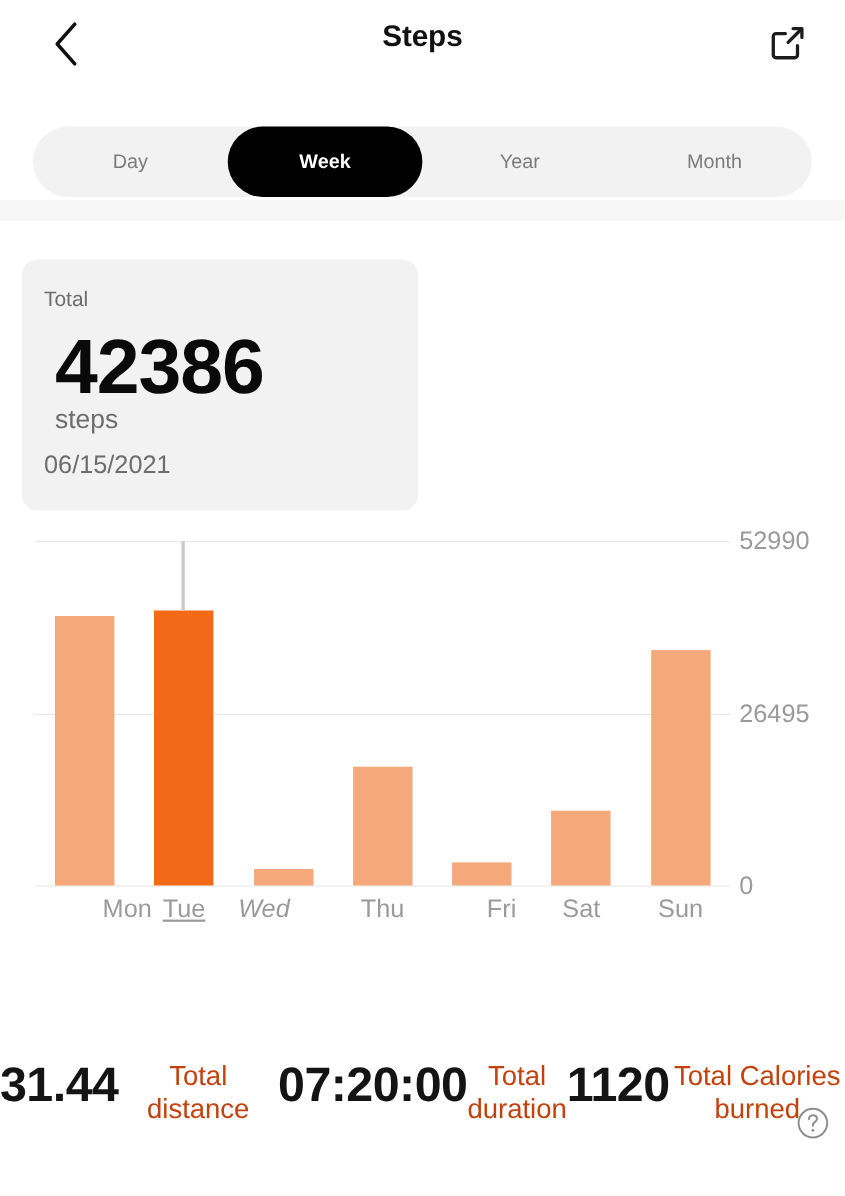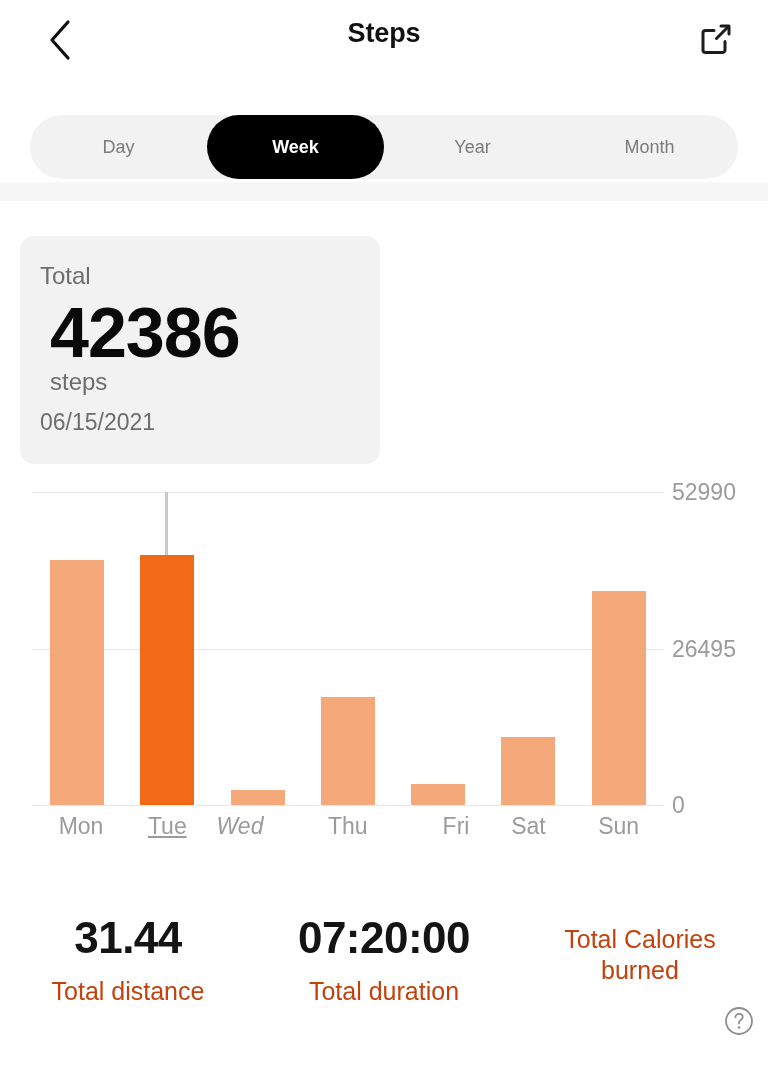--- a/index.html
+++ b/index.html
@@ -101,21 +101,21 @@
   .total-card {
     position: absolute;
     left: 20px; top: 236px;
     width: 360px; height: 228px;
     background: #f2f2f2;
     border-radius: 14px;
   }
   .total-label {
     position: absolute;
     left: 20px; top: 26px;
-    font-size: 24px;
+    font-size: 19px;
     color: #6d6d6d;
   }
   .total-value-row {
     position: absolute;
     left: 18px; top: 62px;
     display: flex;
     align-items: baseline;
     flex-direction: column;
   }
   .total-value {
@@ -204,21 +204,21 @@
   
   .stats {
     position: absolute;
     left: 0; top: 912px;
     width: 768px; height: 150px;
     display: flex;
   }
   .stat {
     flex: 1 1 0;
     display: flex;
-    flex-direction: column;
+    flex-direction: row;
     align-items: center;
   }
   .stat-value {
     font-size: 44px;
     font-weight: bold;
     color: #141414;
     letter-spacing: -0.5px;
     line-height: 1.18;
   }
   .stat-label {
@@ -315,40 +315,41 @@
             <div class="bar" style="height: 213.825px;"></div>
           </div>
         </div>
     </div>
     <div id="yticks">
         <div class="ytick" style="top: 12px;">52990</div>
         <div class="ytick" style="top: 168.5px;">26495</div>
         <div class="ytick" style="top: 325px;">0</div>
       </div>
     <div class="xlabels" id="xlabels">
-        <div class="xlabel" style="left: 4px;">Mon</div>
+        <div class="xlabel" style="left: 16px; text-align: right;">Mon</div>
         <div class="xlabel" style="left: 90.2857px; text-decoration: underline;">Tue</div>
         <div class="xlabel" style="left: 163px; font-style: italic;">Wed</div>
         <div class="xlabel" style="left: 270.857px;">Thu</div>
         <div class="xlabel" style="left: 379px;">Fri</div>
         <div class="xlabel" style="left: 451.429px;">Sat</div>
         <div class="xlabel" style="left: 541.714px;">Sun</div>
       </div>
   </div>
 
   <div class="stats">
     <div class="stat">
       <div class="stat-value">31.44</div>
       <div class="stat-label">Total distance</div>
     </div>
     <div class="stat">
       <div class="stat-value">07:20:00</div>
       <div class="stat-label">Total duration</div>
     </div>
     <div class="stat">
+      <div class="stat-value">1120</div>
       <div class="stat-label">Total Calories burned</div>
     </div>
   </div>
 
   <div class="help-btn">
     <span>
       <svg width="32" height="32" viewBox="0 0 32 32" fill="none">
         <circle cx="16" cy="16" r="13" stroke="#8e8e8e" stroke-width="1.8"></circle>
         <path d="M12.4 12.3c0-2 1.7-3.4 3.7-3.4 2 0 3.6 1.3 3.6 3.2 0
                  1.7-1 2.4-2.2 3.2-1 .7-1.5 1.3-1.5 2.5v.6" stroke="#8e8e8e" stroke-width="1.8" stroke-linecap="round"></path>

